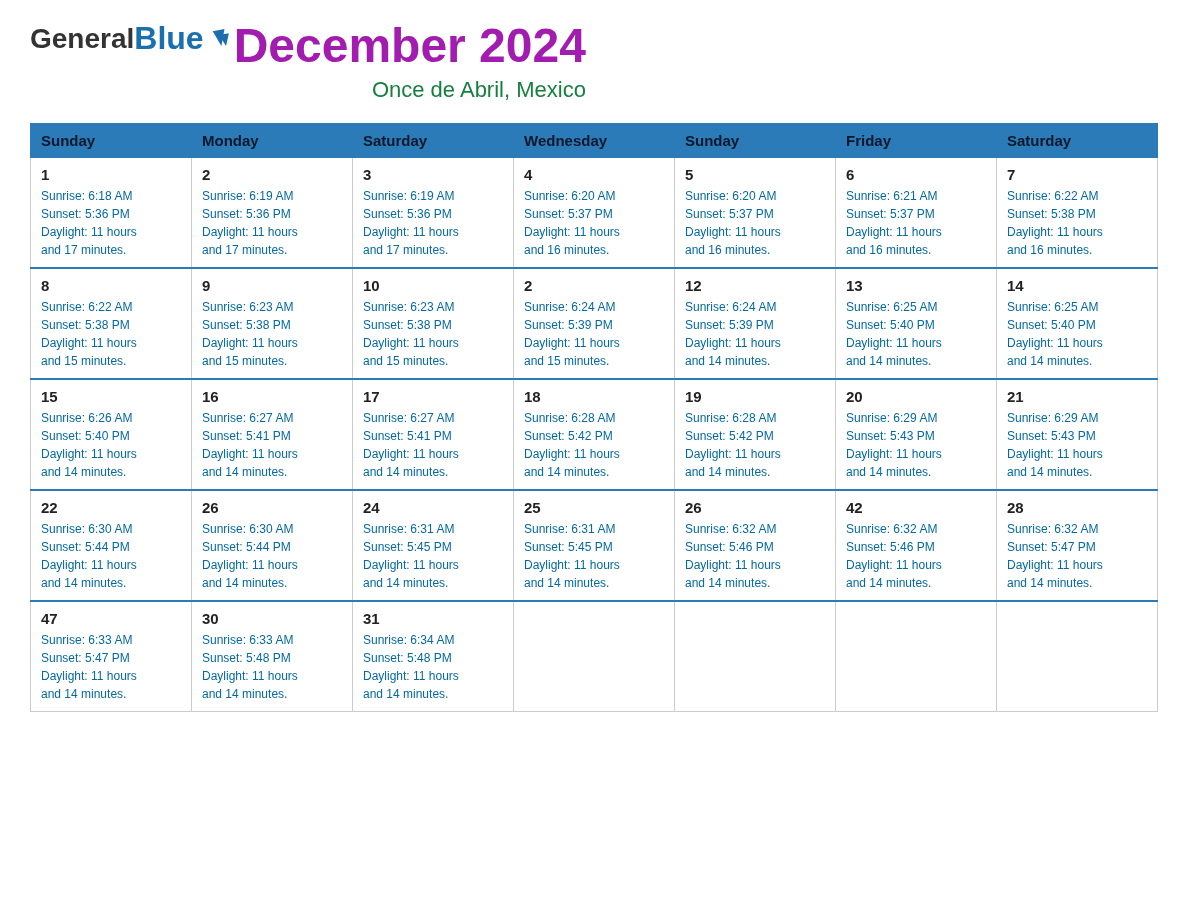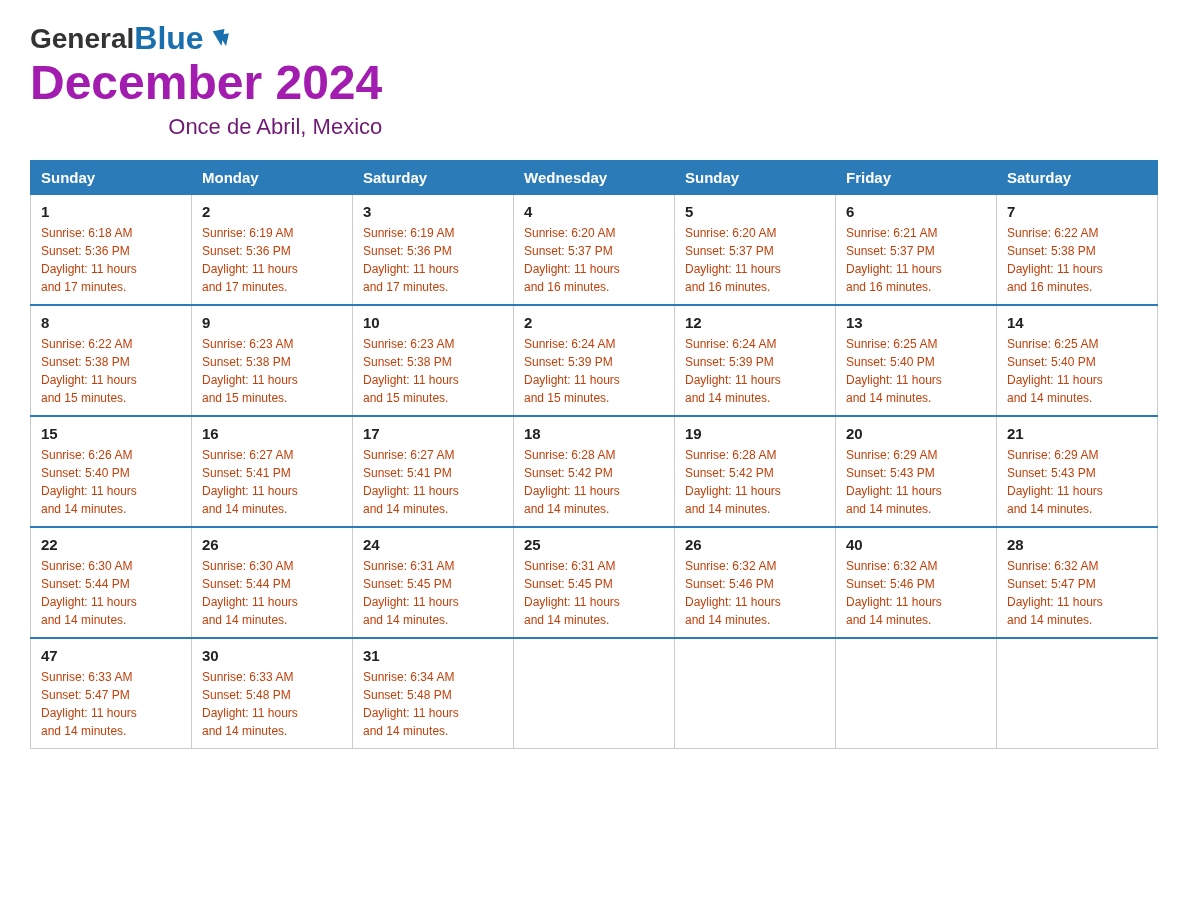--- a/index.html
+++ b/index.html
@@ -7,21 +7,20 @@
       font-family: Arial, sans-serif;
       background: #fff;
       padding: 20px 30px;
       width: 1188px;
       min-height: 918px;
     }
     .header {
       display: flex;
       align-items: flex-start;
       margin-bottom: 20px;
-      flex-direction: column;
     }
     .logo {
       display: flex;
       flex-direction: column;
       align-items: flex-start;
     }
     .logo-text {
       display: flex;
       align-items: center;
     }
@@ -38,31 +37,31 @@
       text-align: right;
     }
     .month-title {
       font-size: 48px;
       font-weight: bold;
       color: #a21caf;
       line-height: 1.1;
     }
     .location-title {
       font-size: 22px;
-      color: #701a75;
+      color: #15803d;
       margin-top: 4px;
     }
     .calendar {
       width: 100%;
       border-collapse: collapse;
       border: 1px solid #aaa;
     }
     .calendar th {
       background-color: #2b7bb9;
-      color: #ffffff;
+      color: #0f172a;
       font-size: 15px;
       font-weight: bold;
       padding: 8px 10px;
       text-align: left;
       border: 1px solid #2b7bb9;
     }
     .calendar td {
       vertical-align: top;
       padding: 8px 10px;
       border: 1px solid #ccc;
@@ -73,21 +72,21 @@
     }
     .day-number {
       font-size: 15px;
       font-weight: bold;
       margin-bottom: 4px;
       color: #222;
     }
     .day-info {
       font-size: 12px;
       line-height: 1.5;
-      color: #c2410c;
+      color: #0369a1;
     }
     .calendar tr td {
       border-bottom: 2px solid #2b7bb9;
     }
     .calendar tr:last-child td {
       border-bottom: 1px solid #ccc;
     }
     .empty-cell {
       background: #fff;
     }
@@ -234,21 +233,21 @@
         </td>
         <td>
           <div class="day-number">25</div>
           <div class="day-info">Sunrise: 6:31 AM<br>Sunset: 5:45 PM<br>Daylight: 11 hours<br>and 14 minutes.</div>
         </td>
         <td>
           <div class="day-number">26</div>
           <div class="day-info">Sunrise: 6:32 AM<br>Sunset: 5:46 PM<br>Daylight: 11 hours<br>and 14 minutes.</div>
         </td>
         <td>
-          <div class="day-number">40</div>
+          <div class="day-number">42</div>
           <div class="day-info">Sunrise: 6:32 AM<br>Sunset: 5:46 PM<br>Daylight: 11 hours<br>and 14 minutes.</div>
         </td>
         <td>
           <div class="day-number">28</div>
           <div class="day-info">Sunrise: 6:32 AM<br>Sunset: 5:47 PM<br>Daylight: 11 hours<br>and 14 minutes.</div>
         </td>
       </tr>
       <tr>
         <td>
           <div class="day-number">47</div>

